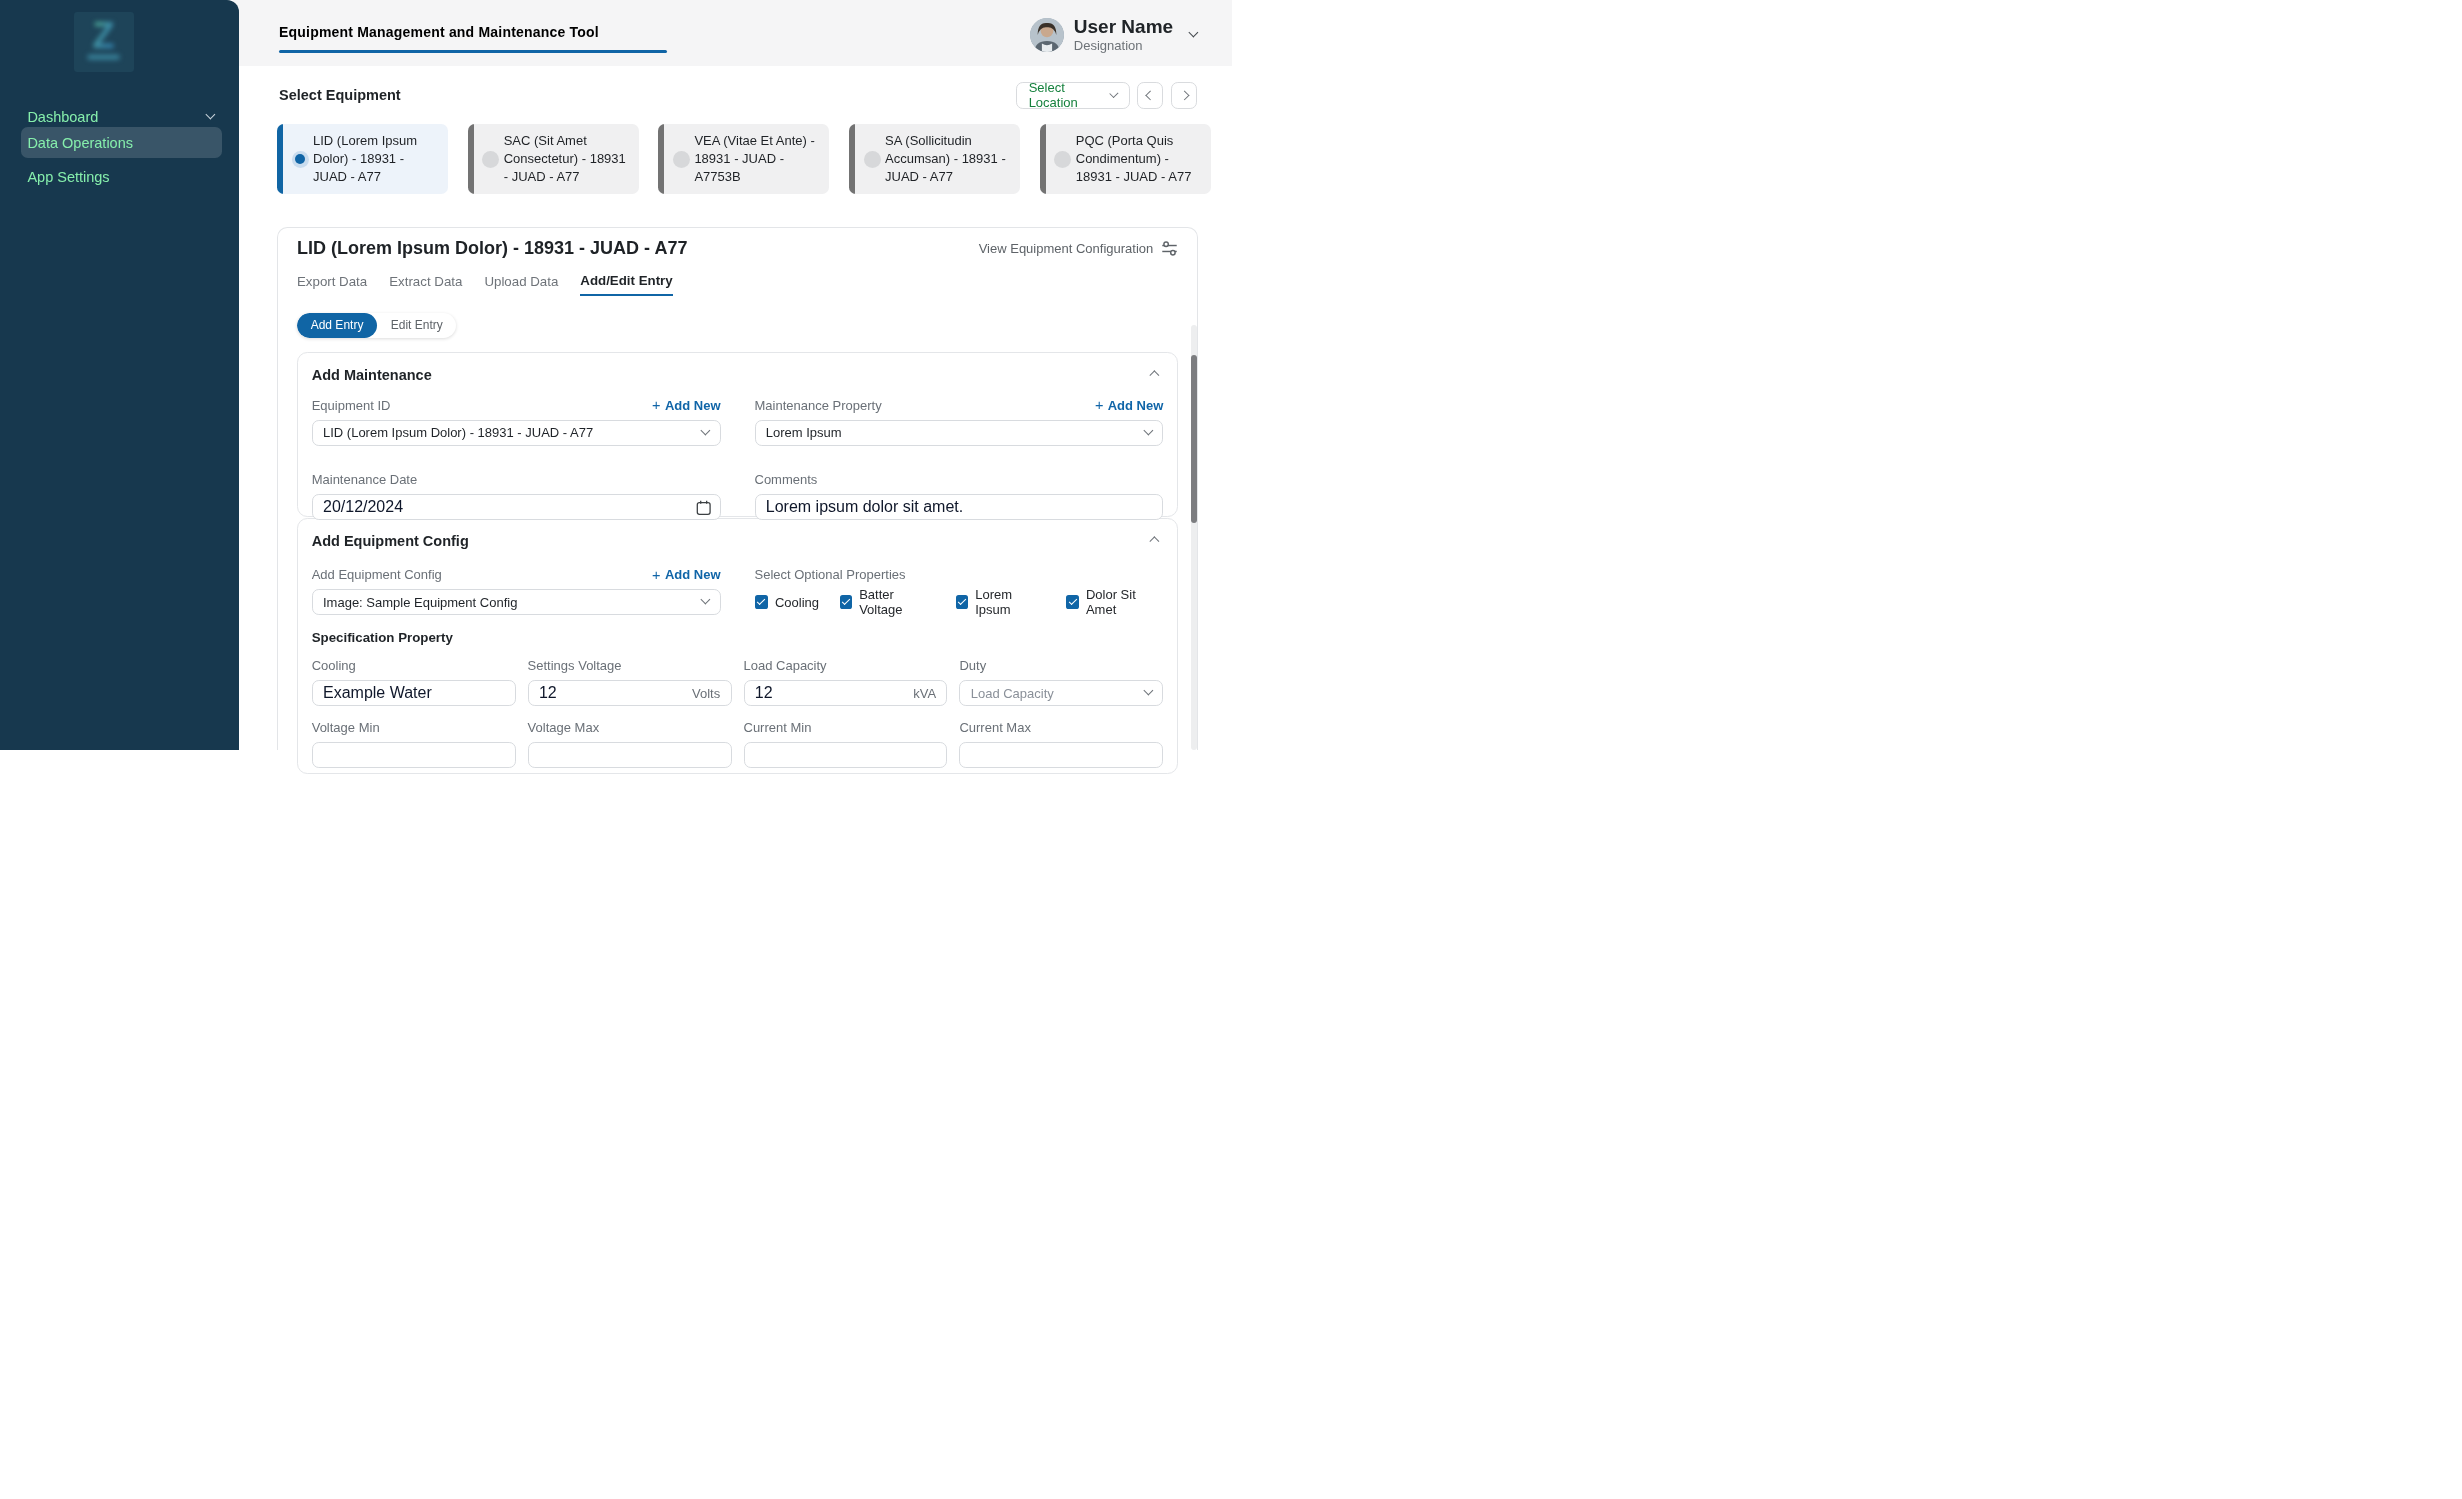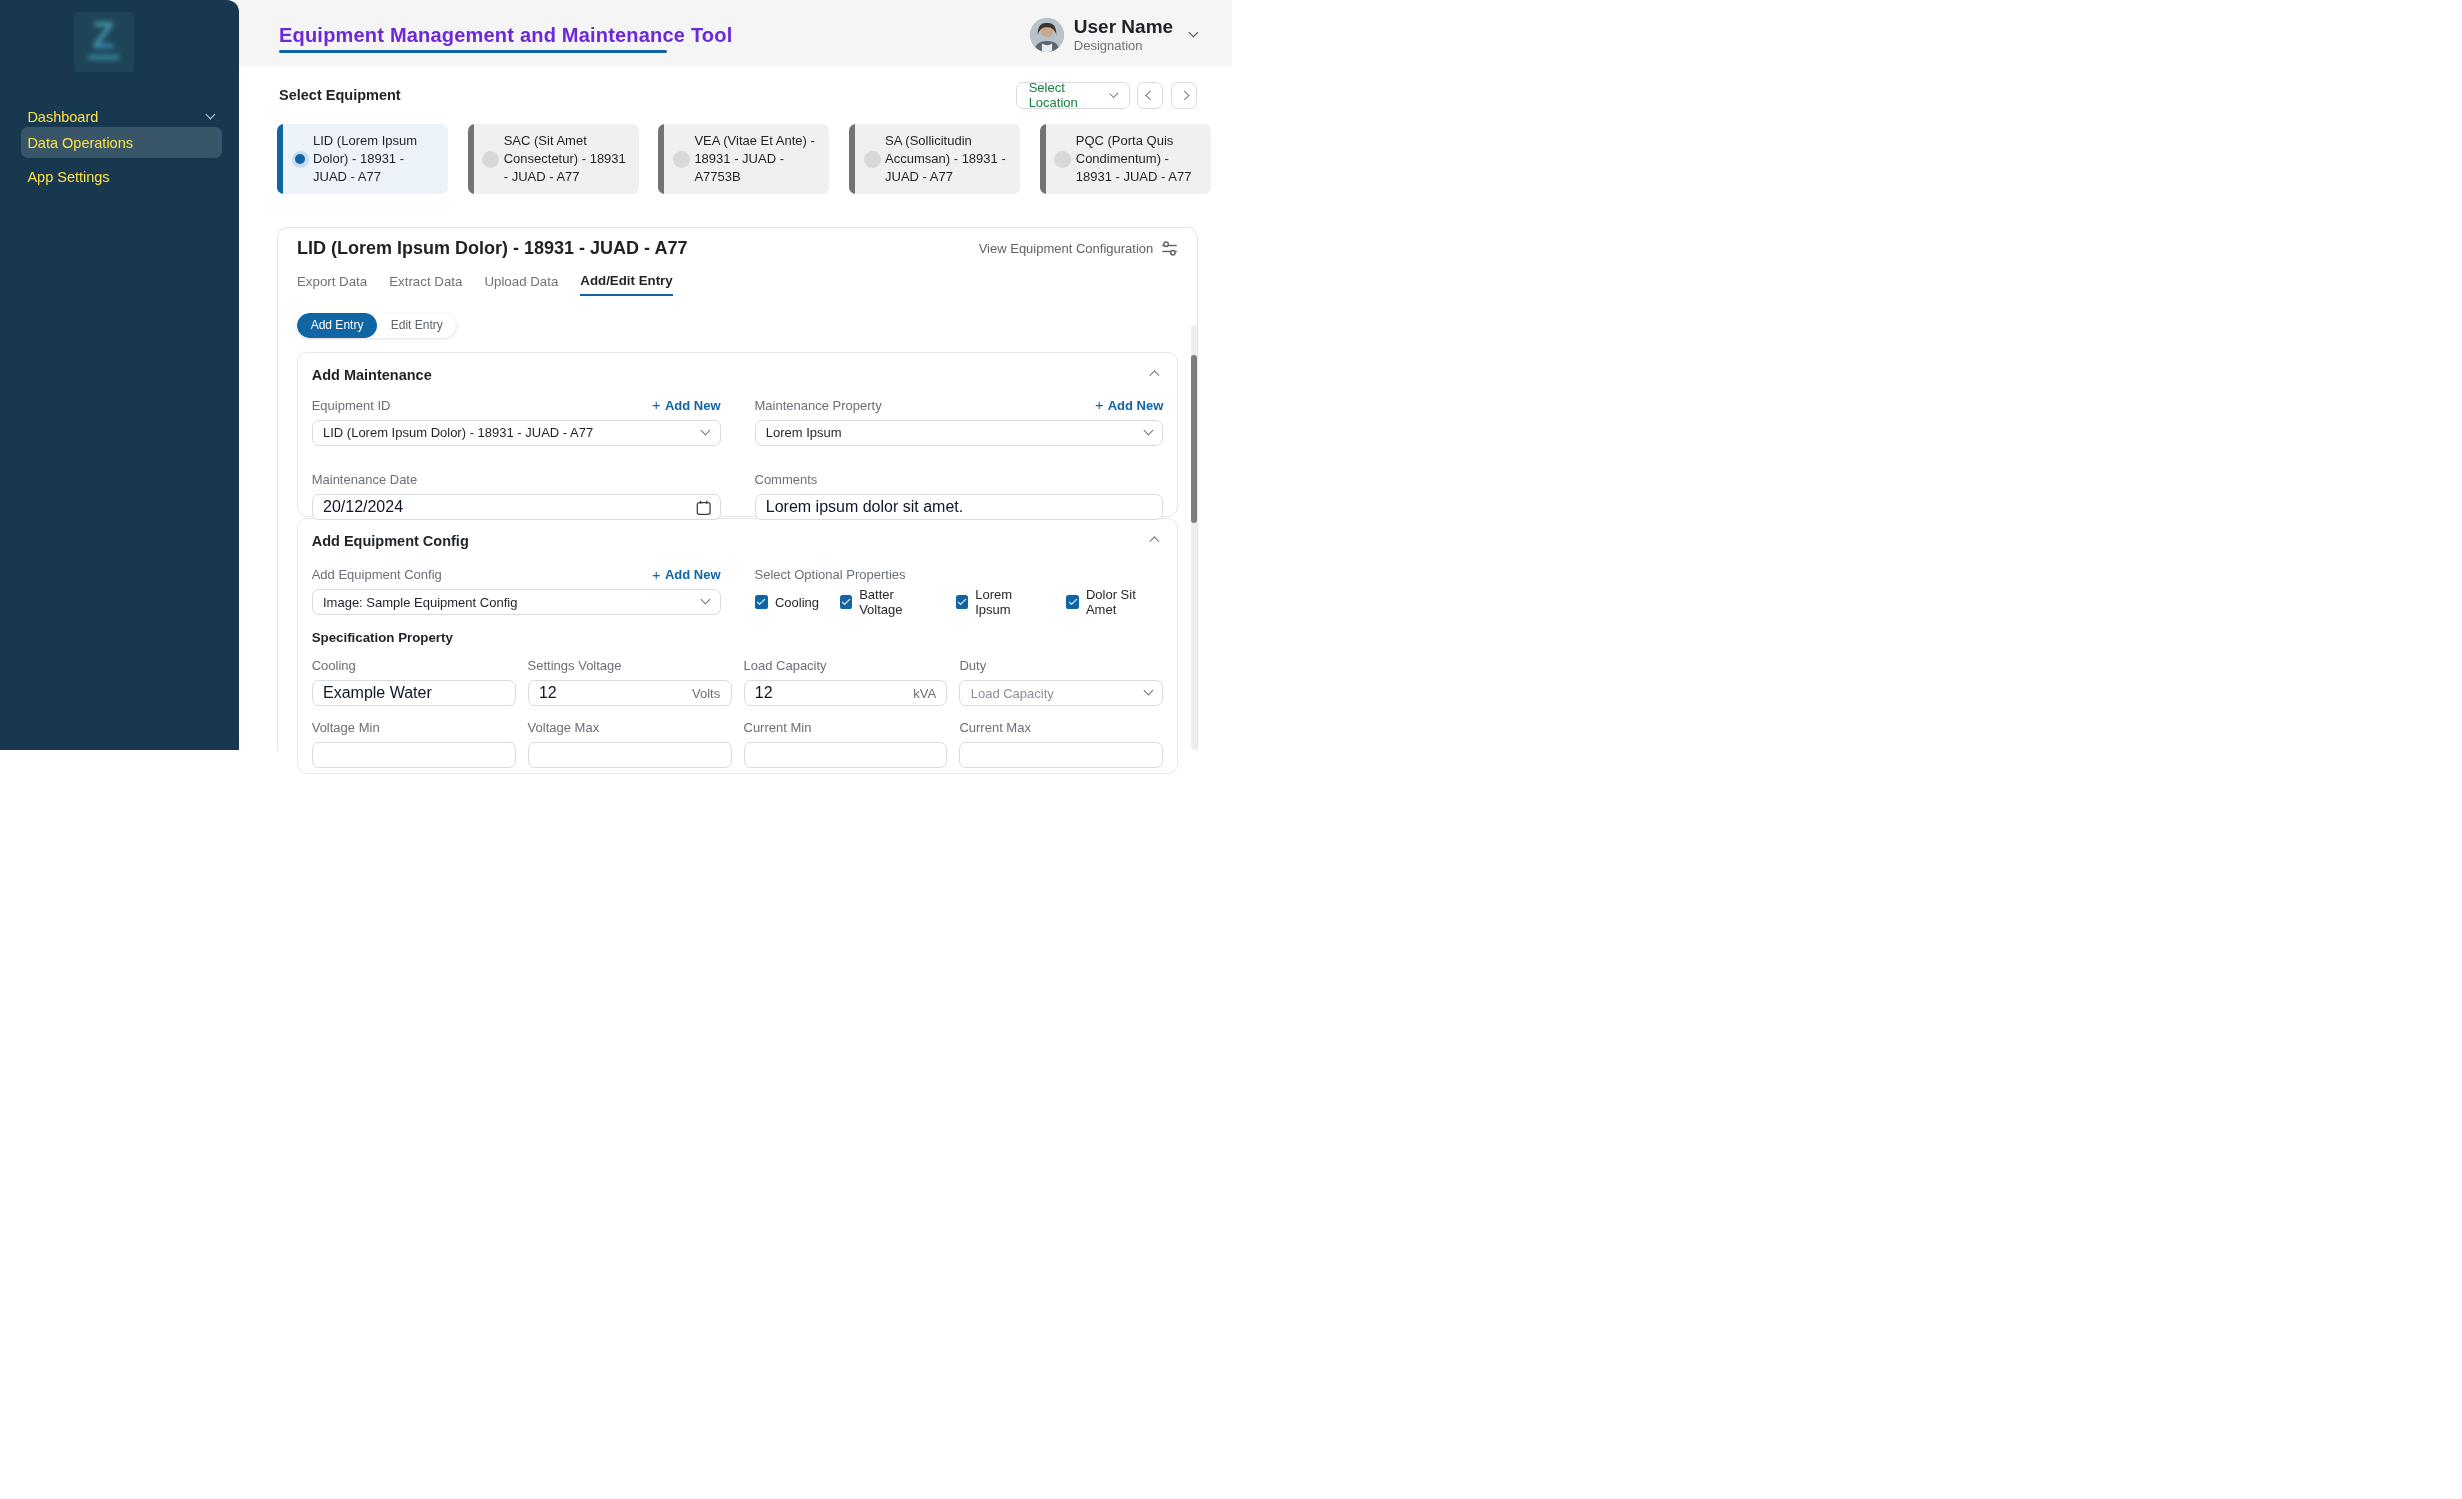--- a/index.html
+++ b/index.html
@@ -6,40 +6,40 @@
   html,body { width:1231px; height:750px; overflow:hidden; background:#fff;
               font-family:"Liberation Sans","DejaVu Sans",sans-serif; }
 
   
   .sidebar { position:absolute; left:0; top:0; width:239px; height:750px;
              background:#17384E; border-top-right-radius:12px; z-index:5; }
   .logo-box { position:absolute; left:74px; top:12px; width:60px; height:60px;
               background:#1E4459; border-radius:3.4px; overflow:hidden; }
   .logo-z { position:absolute; inset:3.4px; filter:blur(2.6px); }
   .nav-item { position:absolute; left:21.4px; width:201px; height:31px; display:flex;
-              align-items:center; padding:0 8.5px 0 6px; color:#fde047; font-size:14.5px;
+              align-items:center; padding:0 8.5px 0 6px; color:#86efac; font-size:14.5px;
               border-radius:6.8px; cursor:pointer; }
   .nav-item.active { background:rgba(255,255,255,0.15); }
   .nav-item .spacer { flex:1; }
 
   
   .chev { display:inline-block; width:6.8px; height:6.8px; border-right:1.7px solid #C9D4DC;
           border-bottom:1.7px solid #C9D4DC; }
   .chev.down  { transform:rotate(45deg); margin-top:-3.4px; }
   .chev.up    { transform:rotate(-135deg); margin-top:3.4px; }
   .chev.left  { transform:rotate(135deg); }
   .chev.right { transform:rotate(-45deg); }
   .chev.dark  { border-color:#43484D; }
   .chev.gray  { border-color:#6E7379; }
 
   
   .main { position:absolute; left:233px; top:0; width:999px; height:750px; }
   .header-strip { position:absolute; left:0; top:0; right:0; height:66px; background:#F5F5F6; }
-  .page-title { position:absolute; left:46px; top:24px; font-size:20px; font-weight:bold;
-                color:#6d28d9; letter-spacing:0.2px; }
+  .page-title { position:absolute; left:46px; top:24px; font-size:14px; font-weight:bold;
+                color:#000000; letter-spacing:0.2px; }
   .title-underline { position:absolute; left:46px; top:50px; width:388px; height:2.6px;
                      background:#1065A6; border-radius:1.7px; }
   .user-chip { position:absolute; right:35px; top:14.5px; display:flex; align-items:center; gap:10.3px; cursor:pointer; }
   .avatar { width:34px; height:34px; border-radius:50%; overflow:hidden;
             background:linear-gradient(160deg,#AEBBC5,#8C9BA8); position:relative; }
   .user-texts { line-height:1.25; }
   .user-name { font-size:19px; font-weight:bold; color:#202428; }
   .user-desig { font-size:13px; color:#6D7277; }
 
   .section-heading { position:absolute; left:46px; top:87px; font-size:14.5px; font-weight:bold; color:#1F2327; }

